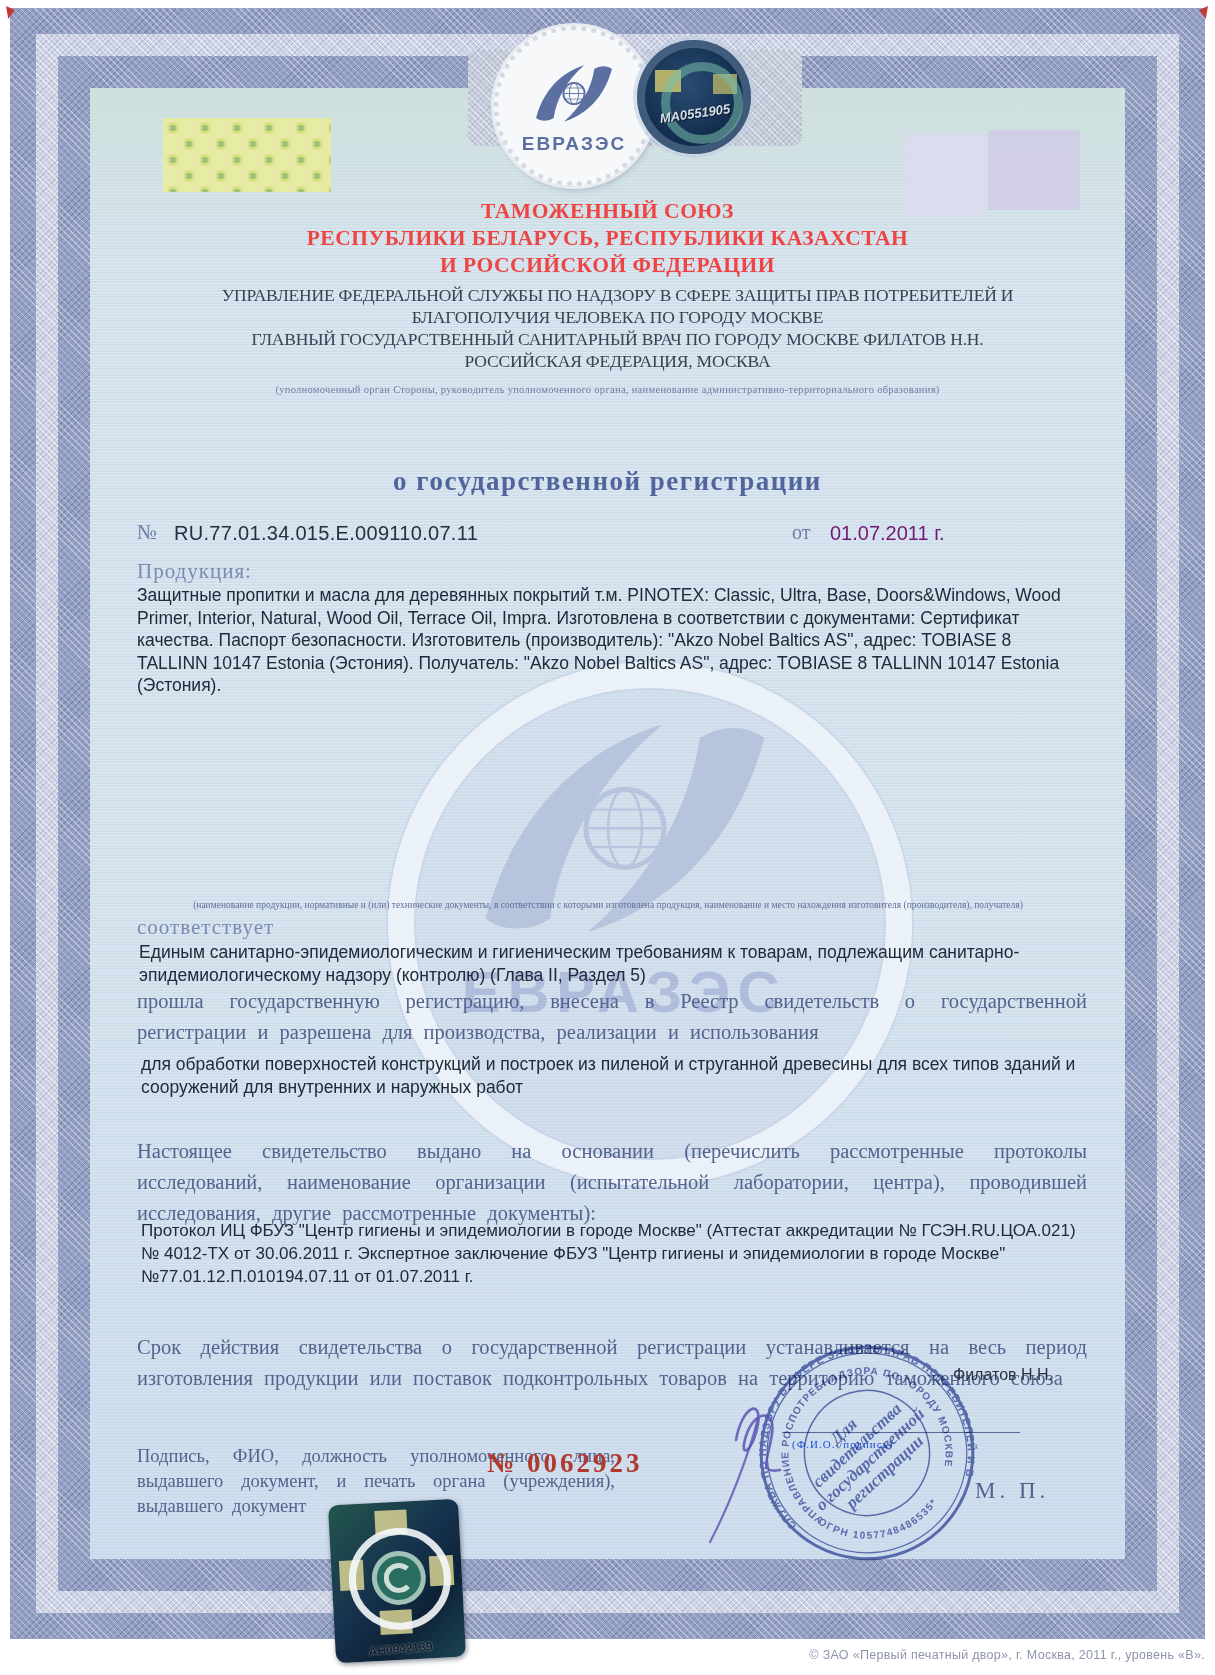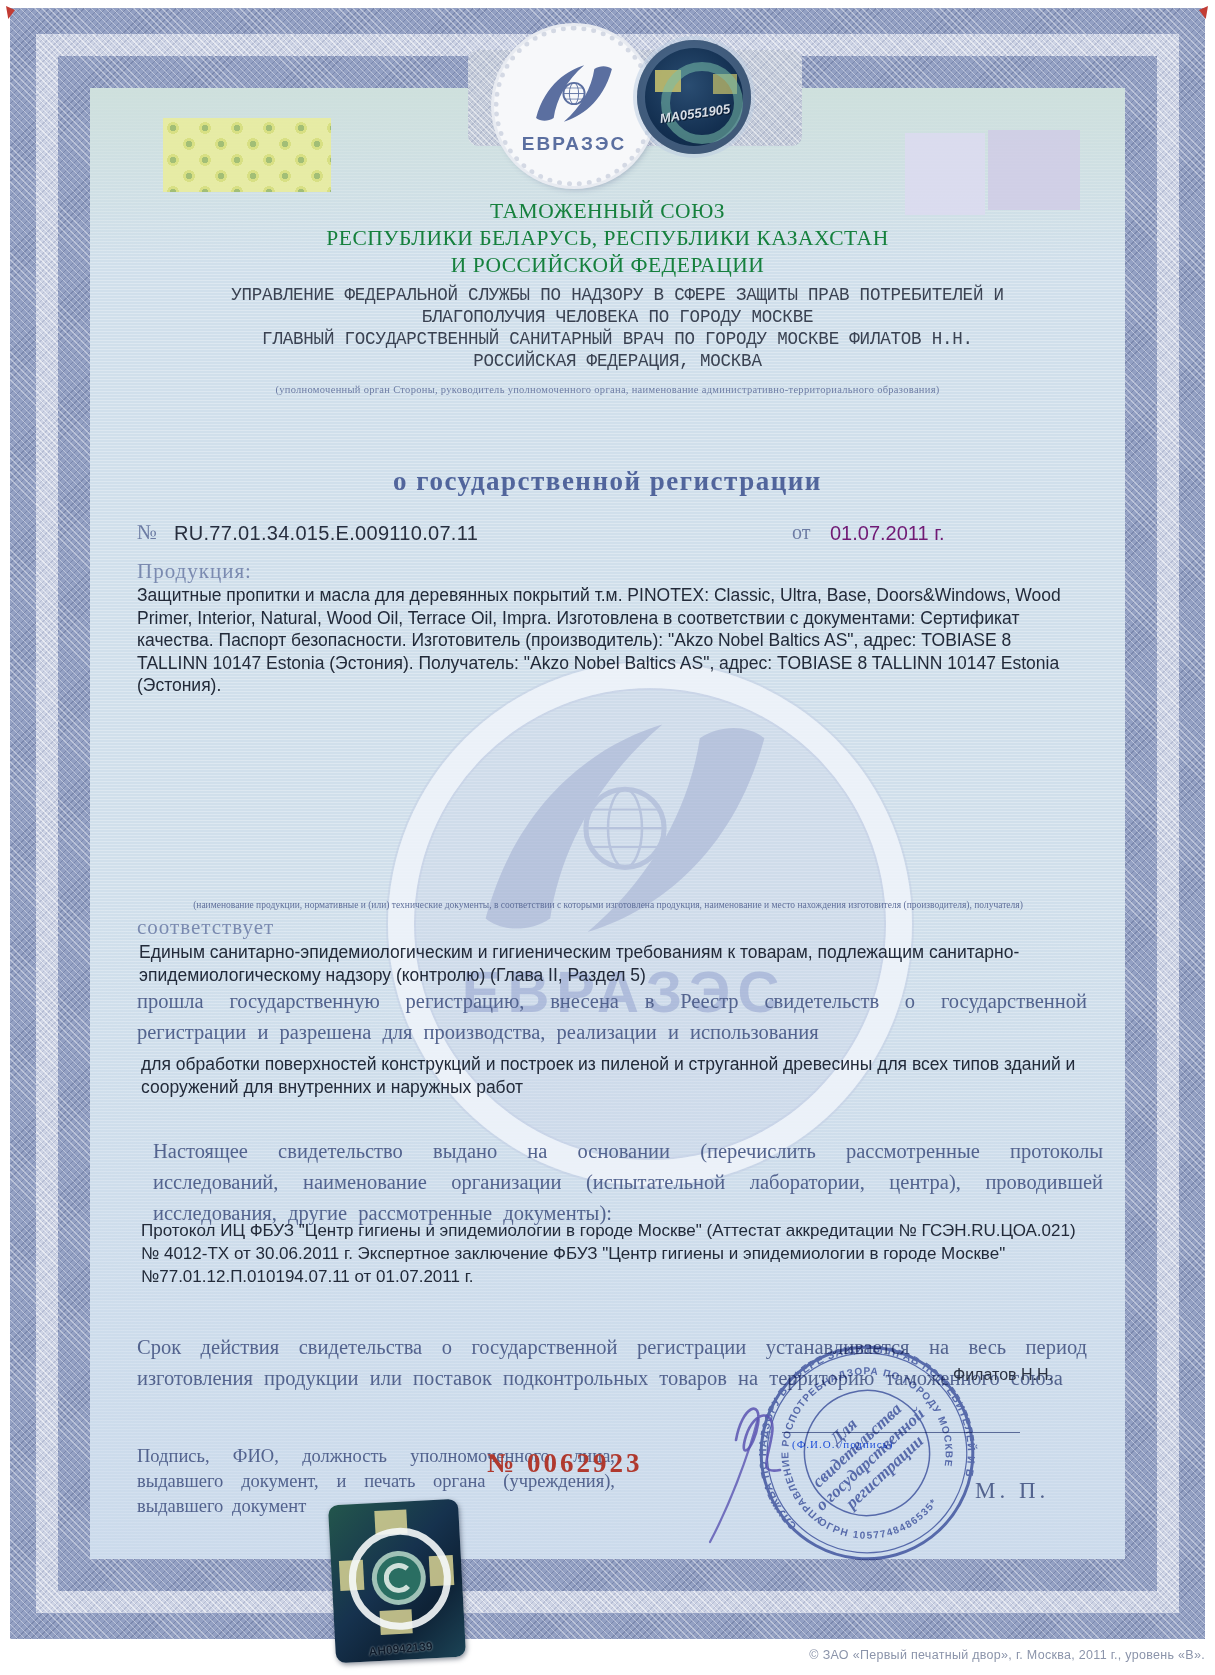--- a/index.html
+++ b/index.html
@@ -59,24 +59,24 @@
     overflow:hidden;}
   .holo-top .glint1{position:absolute;left:18px;top:30px;width:26px;height:22px;background:#cbc66e;opacity:.85;}
   .holo-top .glint2{position:absolute;right:14px;top:34px;width:24px;height:20px;background:#b7b469;opacity:.8;}
   .holo-top .ring{position:absolute;left:24px;top:22px;width:64px;height:64px;border-radius:50%;
     border:9px solid rgba(120,190,170,.55);}
   .holo-serial-top{position:absolute;left:8px;top:66px;width:100px;text-align:center;
     font-family:"Liberation Sans","DejaVu Sans",sans-serif;font-style:italic;font-weight:bold;
     font-size:13px;color:#d8dee6;text-shadow:1px 1px 0 #0a1a30;transform:rotate(-8deg);}
 
   
-  .hdr-serif{left:0;right:0;top:198px;text-align:center;color:#15803d;font-weight:normal;}
+  .hdr-serif{left:0;right:0;top:198px;text-align:center;color:#ef4444;font-weight:bold;}
   .hdr-serif div{line-height:27px;font-size:21.5px;letter-spacing:.5px;}
   .hdr-sans{left:0;right:0;top:284px;text-align:center;
-    font-family:Liberation Mono, monospace;color:#3a4252;padding-left:20px;}
+    font-family:Liberation Serif, serif;color:#3a4252;padding-left:20px;}
   .hdr-sans div{line-height:22px;font-size:17.5px;letter-spacing:-.2px;}
   .hdr-sans .w880{width:880px;margin:0 auto;}
   .org-note{left:0;right:0;top:384px;text-align:center;font-size:10.5px;color:#6d7ca4;letter-spacing:.3px;}
 
   .title-main{left:0;right:0;top:408px;text-align:center;font-size:44px;font-weight:bold;
     color:#51659c;letter-spacing:4px;text-shadow:1px 1px 1px rgba(255,255,255,.6);}
   .title-sub{left:0;right:0;top:466px;text-align:center;font-size:27px;font-weight:bold;
     color:#51659c;letter-spacing:1.5px;}
 
   .no-sign{left:137px;top:520px;font-size:21px;color:#6d7ca4;}
@@ -91,21 +91,21 @@
     line-height:22.5px;color:#222a39;}
   .serif-par{font-size:20.5px;line-height:31px;color:#53638e;text-align:justify;word-spacing:6px;}
 
   .product-label{left:137px;top:559px;}
   .product-text{left:137px;top:584px;width:948px;}
   .fine-print{left:127px;top:900px;width:962px;text-align:center;font-size:9.5px;color:#5f6f9a;}
   .conf-label{left:137px;top:915px;}
   .conf-text{left:139px;top:941px;width:935px;}
   .reg-serif{left:137px;top:986px;width:950px;}
   .reg-sans{left:141px;top:1053px;width:945px;}
-  .basis-serif{left:137px;top:1136px;width:950px;margin-left:16px;}
+  .basis-serif{left:137px;top:1136px;width:950px;}
   .basis-sans{left:141px;top:1219px;width:942px;font-size:17px;line-height:23px;}
   .validity{left:137px;top:1332px;width:950px;}
   .sign-label{left:137px;top:1444px;width:478px;font-size:18.5px;line-height:25px;
     color:#53638e;text-align:justify;word-spacing:4px;}
   .filatov{left:953px;top:1366px;font-family:"Liberation Sans","DejaVu Sans",sans-serif;
     font-size:16px;color:#2a3140;}
   .sig-line{left:782px;top:1432px;width:238px;border-top:1.5px solid #5a6a97;}
   .sig-caption{left:792px;top:1438px;font-size:11px;color:#1d4ed8;letter-spacing:1px;}
   .seal-mark{left:975px;top:1478px;font-size:23px;color:#53638e;letter-spacing:4px;}
   .serial-red{left:487px;top:1448px;font-size:27px;font-weight:bold;color:#b0392e;letter-spacing:3px;}

